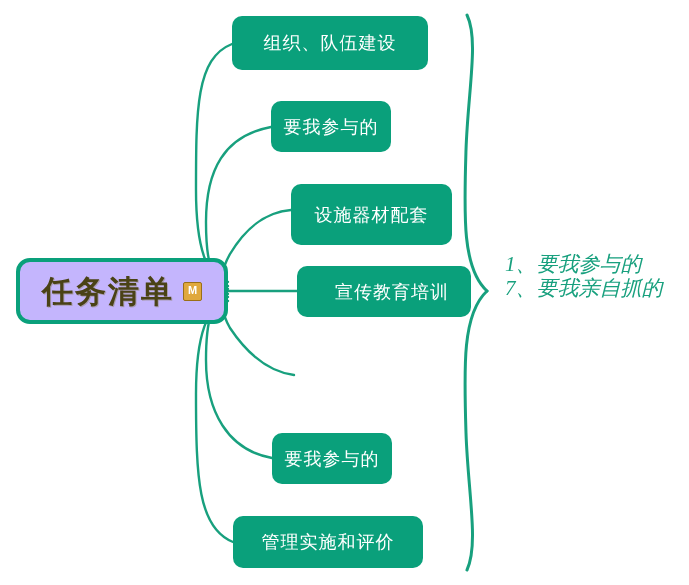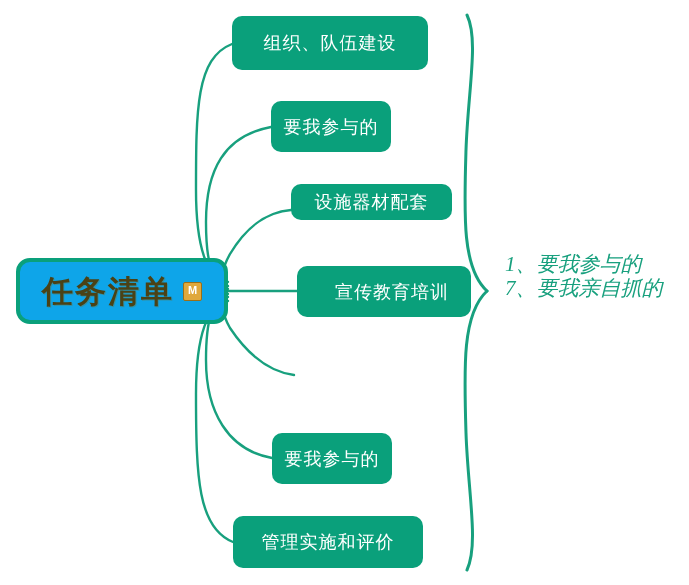--- a/index.html
+++ b/index.html
@@ -39,21 +39,21 @@
     line-height: 1;
     white-space: nowrap;
     box-sizing: border-box;
   }
   #center-node {
     position: absolute;
     left: 16px;
     top: 258px;
     width: 212px;
     height: 66px;
-    background: #0ea5e9;
+    background: #c4b5fd;
     border: 4px solid #0aa07b;
     border-radius: 14px;
     box-sizing: border-box;
     display: flex;
     align-items: center;
     justify-content: center;
   }
   #center-label {
     font-size: 31px;
     font-weight: bold;
@@ -116,21 +116,21 @@
 
   <div id="center-node">
     <span id="center-label">任务清单</span>
     <span id="center-badge">M</span>
   </div>
 
   <div class="branch-node" style="left:232px; top:16px; width:196px; height:54px;">组织、队伍建设</div>
 
   <div class="branch-node" style="left:271px; top:101px; width:120px; height:51px;">要我参与的</div>
 
-  <div class="branch-node" style="left:291px; top:184px; width:161px; height:36px;">设施器材配套</div>
+  <div class="branch-node" style="left:291px; top:184px; width:161px; height:61px;">设施器材配套</div>
 
   <div class="branch-node" style="left:297px; top:266px; width:174px; height:51px;padding-left:16px;">宣传教育培训</div>
 
 
   <div class="branch-node" style="left:272px; top:433px; width:120px; height:51px;">要我参与的</div>
 
   <div class="branch-node" style="left:233px; top:516px; width:190px; height:52px;">管理实施和评价</div>
 
   <div id="annotation">
     <div class="annotation-line">1、要我参与的</div>

